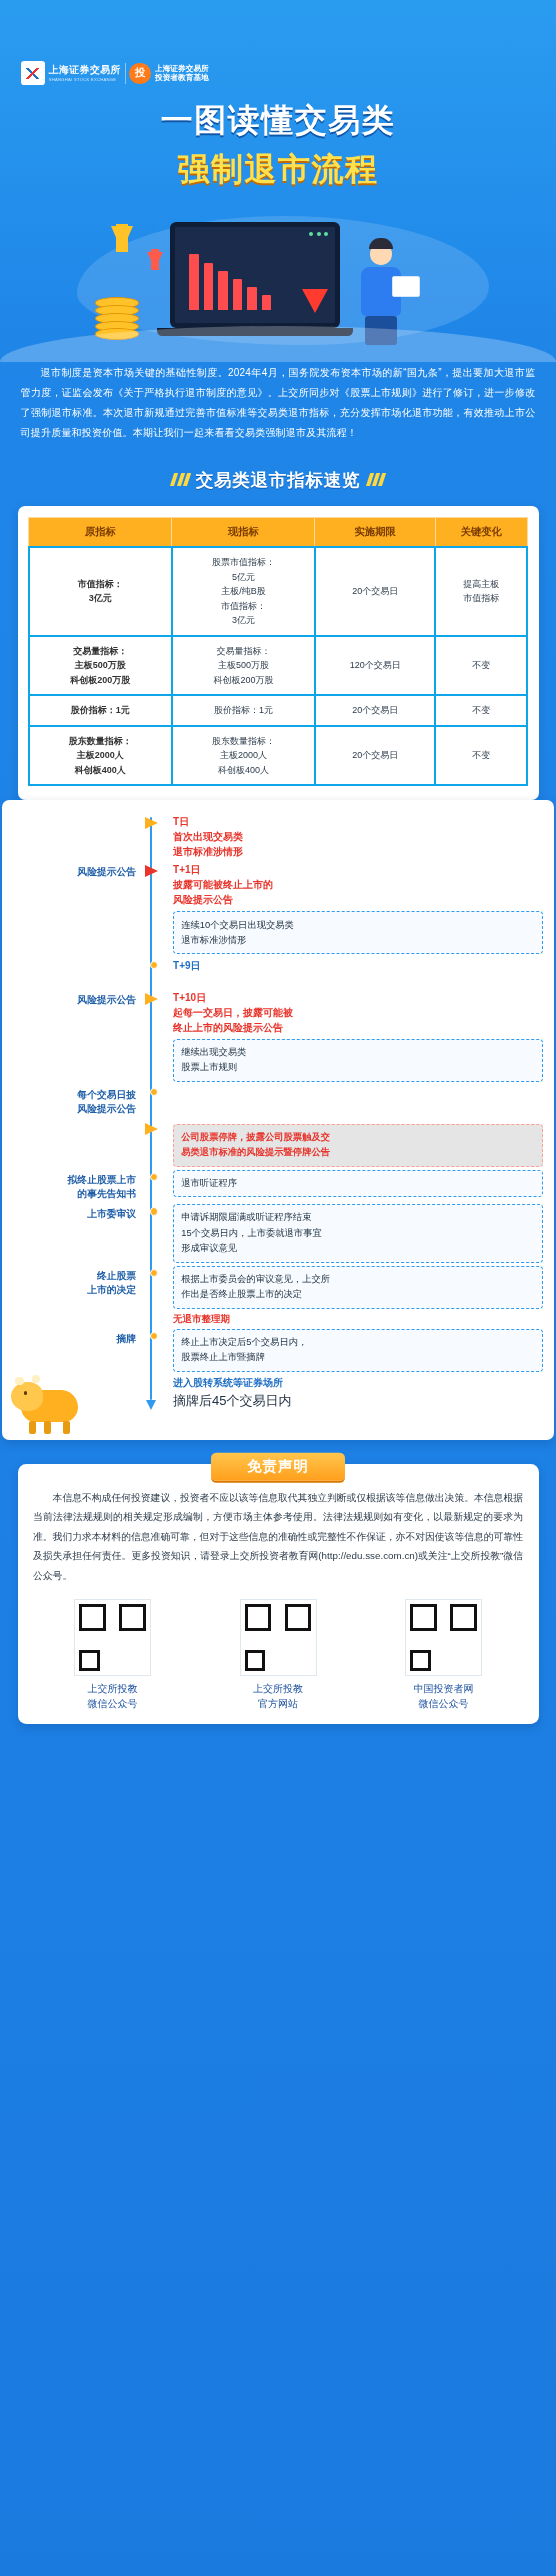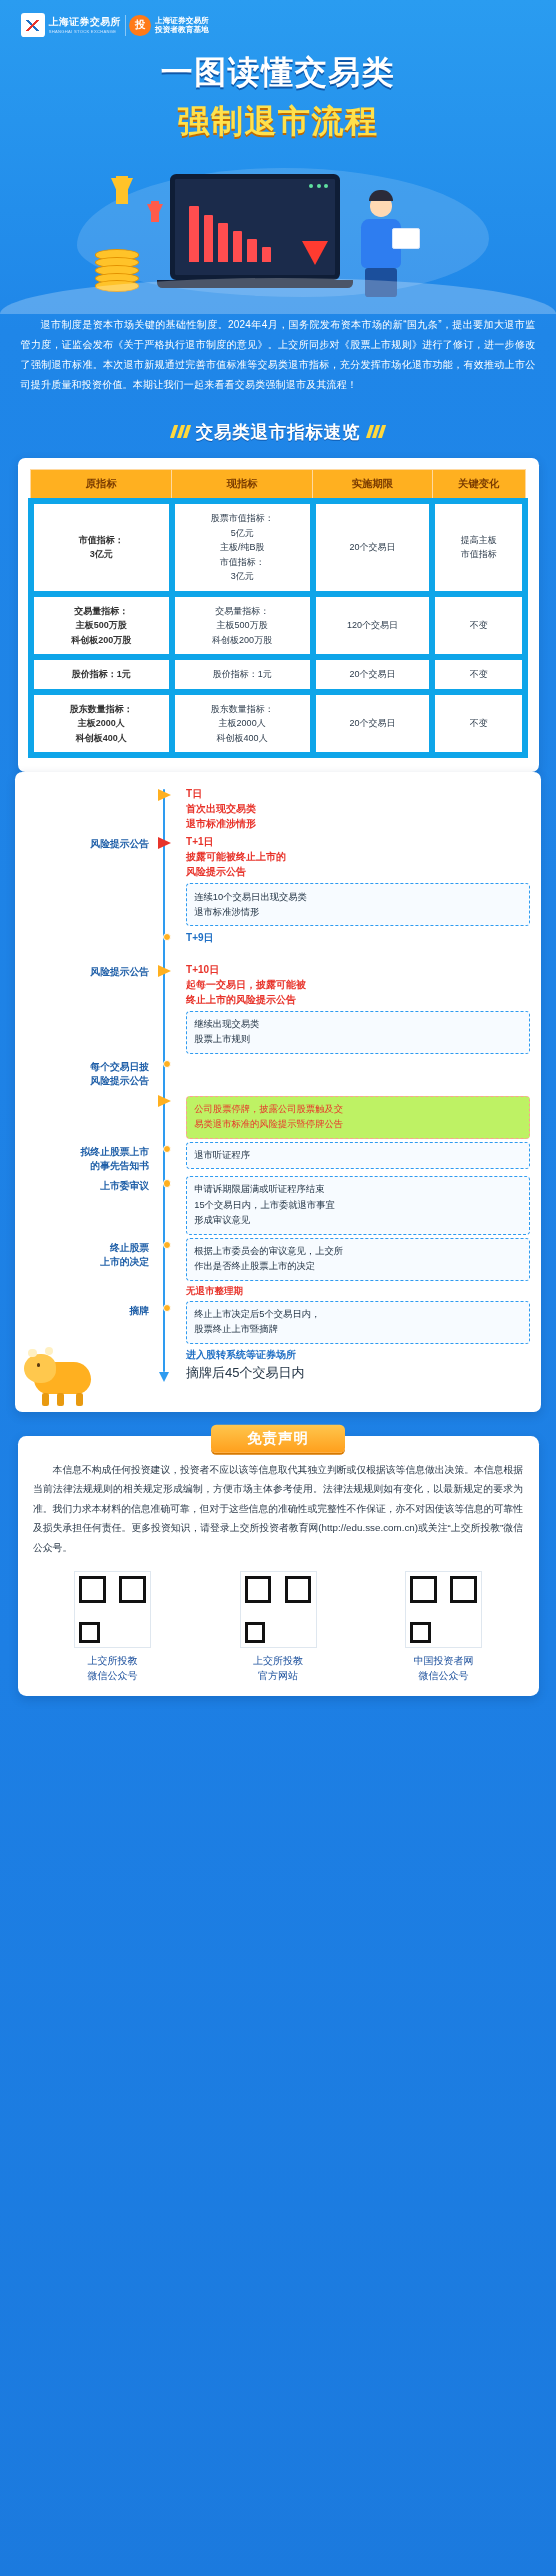--- a/index.html
+++ b/index.html
@@ -15,20 +15,21 @@
     background: linear-gradient(180deg, #2a9cf0 0%, #1f86e8 12%, #1d7fe4 60%, #1b79dd 100%);
     overflow: hidden;
   }
 
   
   .topbar {
     display: flex;
     align-items: center;
     gap: 4px;
     padding: 13.4px 20.6px 0 20.6px;
+    margin-top: 48px;
   }
   .logo-sse {
     display: flex;
     align-items: center;
     gap: 4.1px;
     background: transparent;
   }
   .logo-mark {
     width: 24px; height: 24px;
     border-radius: 3.1px;
@@ -182,32 +183,32 @@
   }
   table.tbl th{
     background:#ffb020;
     color:#7a3b00;
     font-size:10.3px;
     font-weight:bold;
     padding:7.2px 3.1px;
     border:1px solid #ffd9a0;
   }
   table.tbl td{
-    border:6px solid #0ea5e9;
+    border:2px solid #0ea5e9;
     padding:7.2px 5.2px;
     text-align:center;
     line-height:1.6;
     font-size:9px;
     white-space:pre-line;
   }
   table.tbl tr td:first-child{ font-weight:bold; color:#333; }
 
   
   .flow-card{
-    margin: 0 15px;
+    margin: 0 2px;
     background:#ffffff;
     border-radius:7.2px;
     padding: 14.4px 11.3px 15.5px 11.3px;
     box-shadow:0 3.1px 9.3px rgba(8,47,94,.18);
     position:relative;
   }
   .flow{
     position:relative;
     padding-left: 0;
   }
@@ -250,21 +251,21 @@
   .box{
     border:1px dashed #2e9bf0;
     border-radius:4.1px;
     padding:5.2px 7.2px;
     font-size:9.3px;
     color:#234;
     line-height:1.65;
     background:#f7fbff;
     white-space:pre-line;
   }
-  .box.red{ color:#e8342b; font-weight:normal; border-color:#ff9d93; background:#bef264; }
+  .box.red{ color:#e8342b; font-weight:bold; border-color:#ff9d93; background:#e5e5e5; }
   .note-red{ color:#e8342b; font-weight:bold; font-size:9.5px; margin-top:4.1px; }
   .tag-final{
     display:inline-block; font-size:13px; color:#234; line-height:1.7; white-space:pre-line;
   }
   .cow{
     position:absolute; left:9.3px; bottom:5.2px; width:77px; height:62px;
   }
   .cow .body{position:absolute;left:9.3px;top:17.5px;width:57px;height:32px;background:#ffb020;border-radius:20.6px 20.6px 17.5px 17.5px;}
   .cow .head{position:absolute;left:0px;top:9.3px;width:32px;height:29px;background:#ffc84d;border-radius:50% 45% 45% 50%;}
   .cow .horn{position:absolute;left:4.1px;top:4.1px;width:8.2px;height:8.2px;background:#fff0c2;border-radius:50%;}

